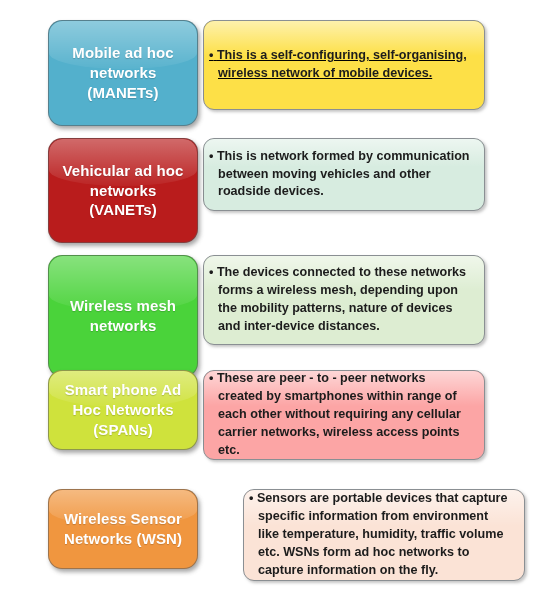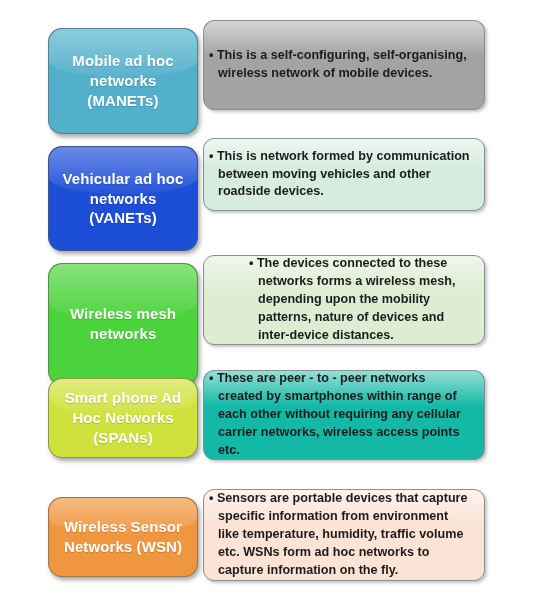--- a/index.html
+++ b/index.html
@@ -21,21 +21,21 @@
   .row {
     position: absolute;
     left: 0;
     width: 543px;
   }
 
   
   .cat-box {
     position: absolute;
     left: 48px;
-    top: 16px;
+    top: 8px;
     width: 150px;
     border-radius: 14px;
     border: 1px solid rgba(90,90,90,0.55);
     display: flex;
     align-items: center;
     justify-content: center;
     text-align: center;
     color: #ffffff;
     font-size: 15px;
     font-weight: bold;
@@ -104,59 +104,59 @@
   #row-2 { top: 247px; }
   #row-2 .cat-box { height: 122px; }
   #row-2 .desc-box { height: 90px; }
 
   #row-3 { top: 362px; }
   #row-3 .cat-box { height: 80px; }
   #row-3 .desc-box { height: 90px; }
 
   #row-4 { top: 481px; }
   #row-4 .cat-box { height: 80px; }
-  #row-4 .desc-box { height: 92px; }
+  #row-4 .desc-box { height: 92px; margin-left: 40px; }
 </style>
 </head>
 <body>
 
 <div id="diagram">
 
   <div class="row" id="row-0">
     <div class="cat-box" style="background: rgb(83, 176, 204);">
       <span class="cat-label">Mobile ad hoc networks (MANETs)</span>
     </div>
-    <div class="desc-box" style="background: #a3a3a3;">
+    <div class="desc-box" style="background: #fde047; text-decoration: underline;">
       <div class="desc-text"><span class="bullet">•</span> <span>This is a self-configuring, self-organising, wireless network of mobile devices.</span></div>
     </div>
   </div>
 
   <div class="row" id="row-1">
-    <div class="cat-box" style="background: #1d4ed8;">
+    <div class="cat-box" style="background: #b91c1c;">
       <span class="cat-label">Vehicular ad hoc networks (VANETs)</span>
     </div>
     <div class="desc-box" style="background: rgb(215, 236, 224);">
       <div class="desc-text"><span class="bullet">•</span> <span>This is network formed by communication between moving vehicles and other roadside devices.</span></div>
     </div>
   </div>
 
   <div class="row" id="row-2">
     <div class="cat-box" style="background: rgb(74, 211, 58);">
       <span class="cat-label">Wireless mesh networks</span>
     </div>
-    <div class="desc-box" style="background: rgb(221, 237, 210); padding-left: 40px;">
+    <div class="desc-box" style="background: rgb(221, 237, 210);">
       <div class="desc-text"><span class="bullet">•</span> <span>The devices connected to these networks forms a wireless mesh, depending upon the mobility patterns, nature of devices and inter-device distances.</span></div>
     </div>
   </div>
 
   <div class="row" id="row-3">
     <div class="cat-box" style="background: rgb(207, 226, 60);">
       <span class="cat-label">Smart phone Ad Hoc Networks (SPANs)</span>
     </div>
-    <div class="desc-box" style="background: #14b8a6;">
+    <div class="desc-box" style="background: #fca5a5;">
       <div class="desc-text"><span class="bullet">•</span> <span>These are peer - to - peer networks created by smartphones within range of each other without requiring any cellular carrier networks, wireless access points etc.</span></div>
     </div>
   </div>
 
   <div class="row" id="row-4">
     <div class="cat-box" style="background: rgb(240, 150, 63);">
       <span class="cat-label">Wireless Sensor Networks (WSN)</span>
     </div>
     <div class="desc-box" style="background: rgb(251, 227, 214);">
       <div class="desc-text"><span class="bullet">•</span> <span>Sensors are portable devices that capture specific information from environment like temperature, humidity, traffic volume etc. WSNs form ad hoc networks to capture information on the fly.</span></div>

